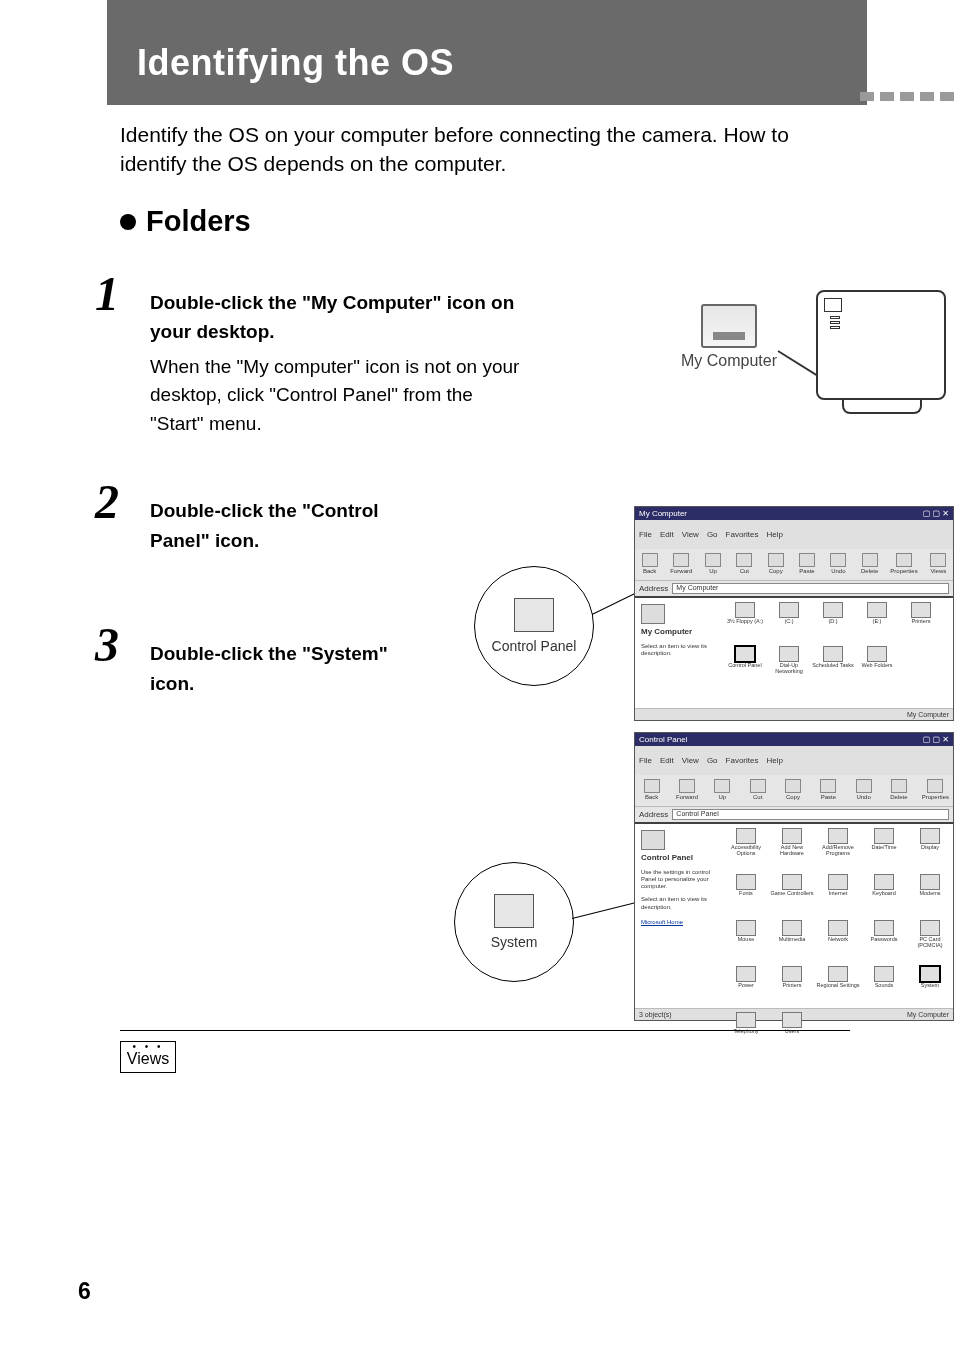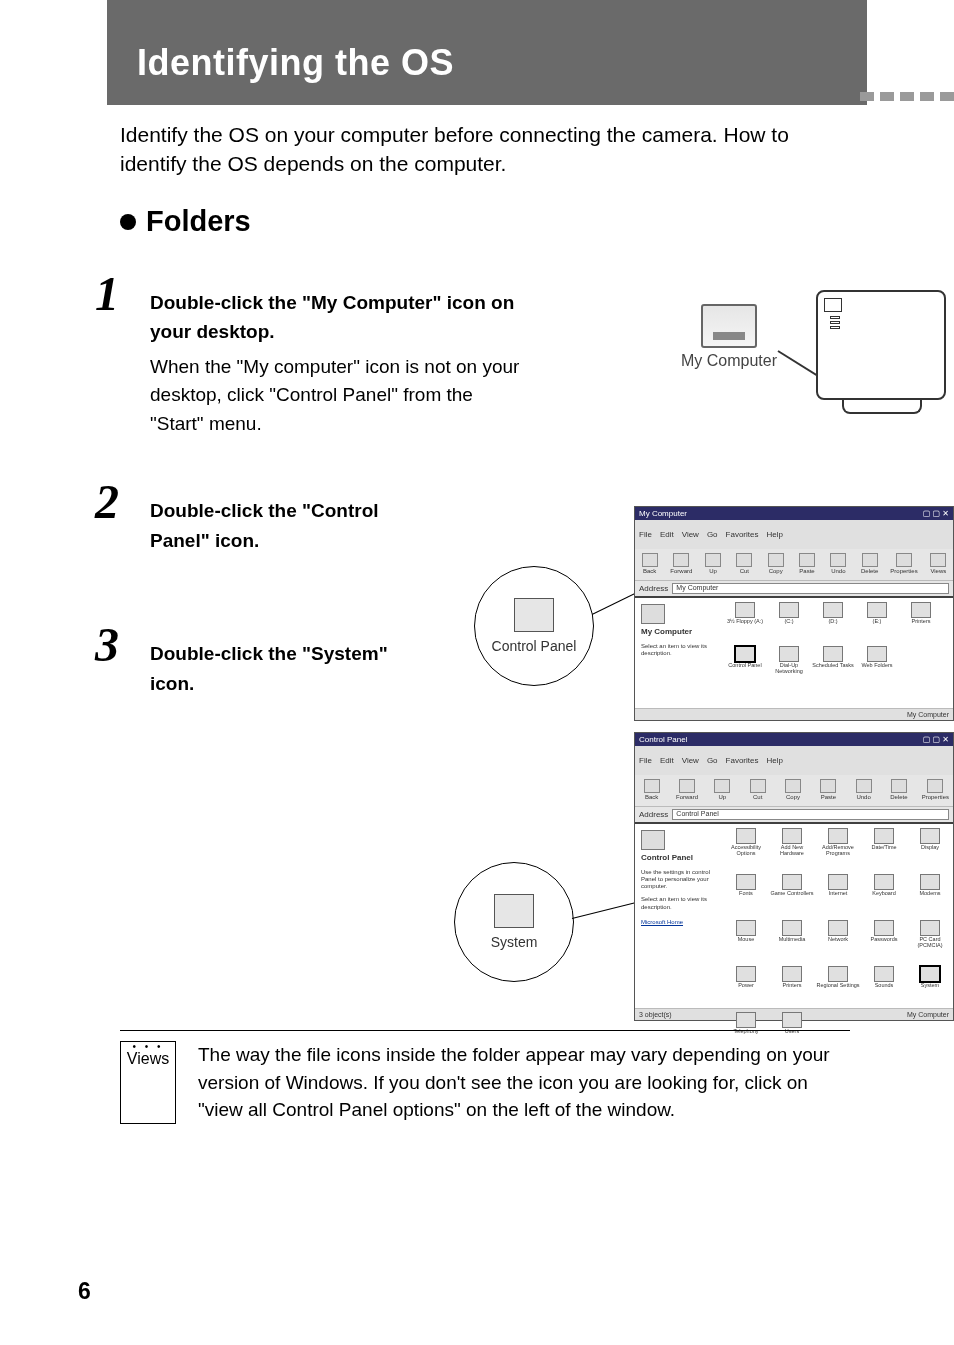--- a/index.html
+++ b/index.html
@@ -680,16 +680,15 @@
       <span>My Computer</span>
     </div>
   </div>
 </div>
 
 <div class="note-block">
   <div class="note-badge">
     <div class="dots">• • •</div>
     <div>Views</div>
   </div>
-  <p class="note-text">The way the file icons inside the folder appear may vary depending on your version of Windows. If you don't see the icon you are looking for, click on "view all Control Panel options" on the left of the window.</p>
 </div>
 
 <div class="page-num">6</div>
 
 </body></html>

